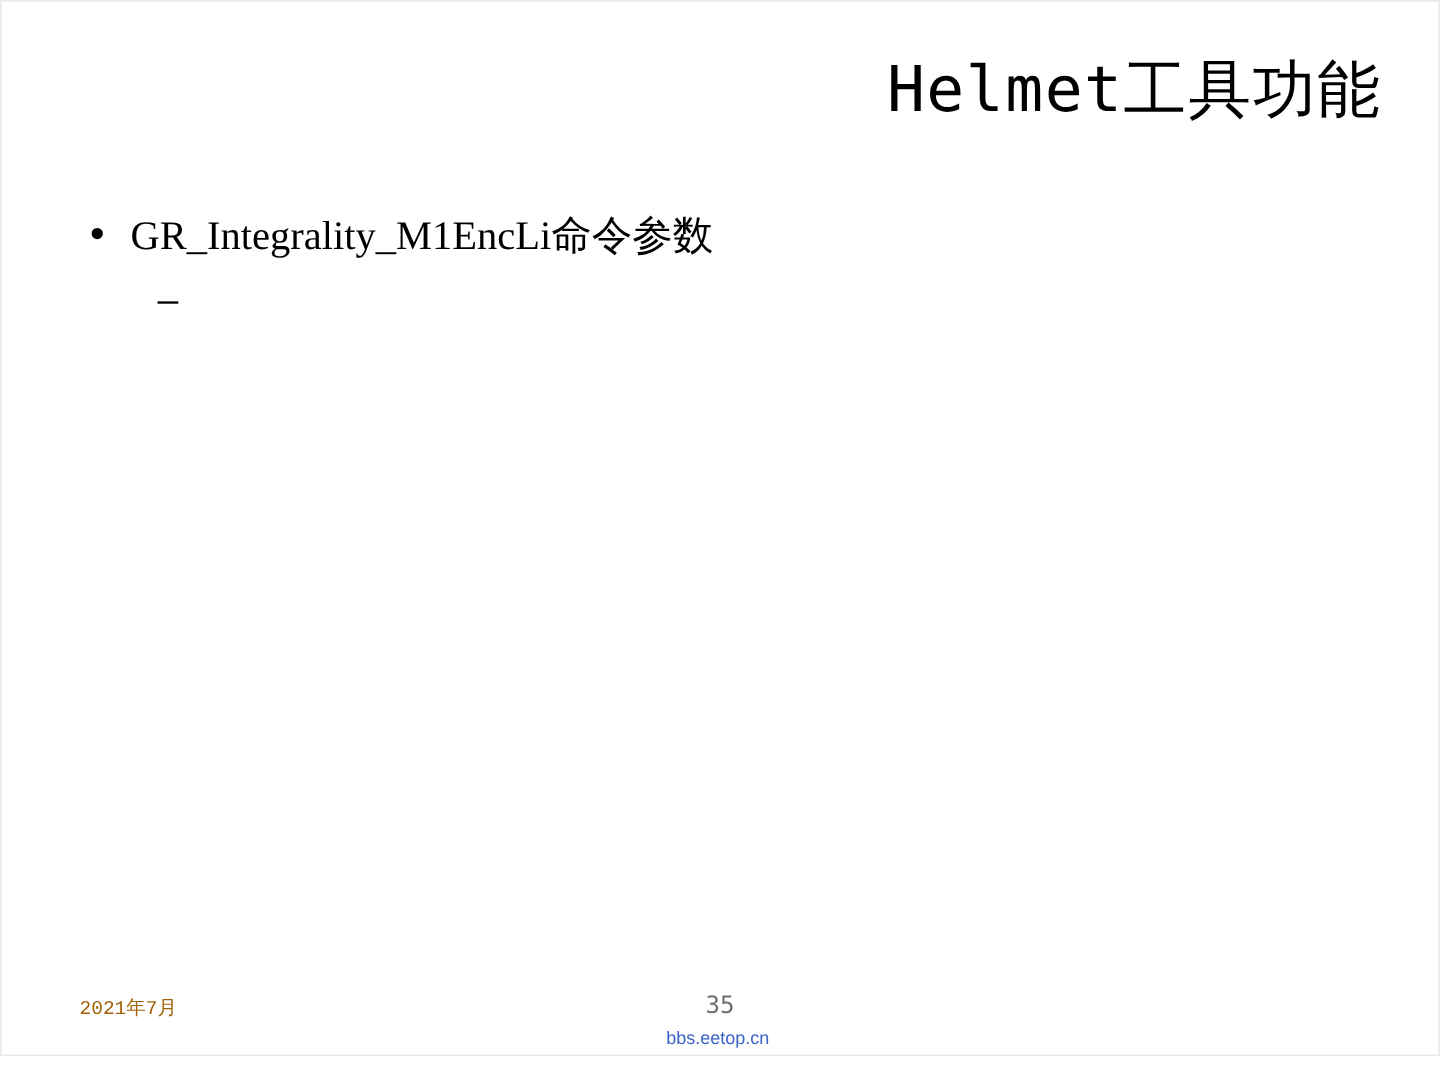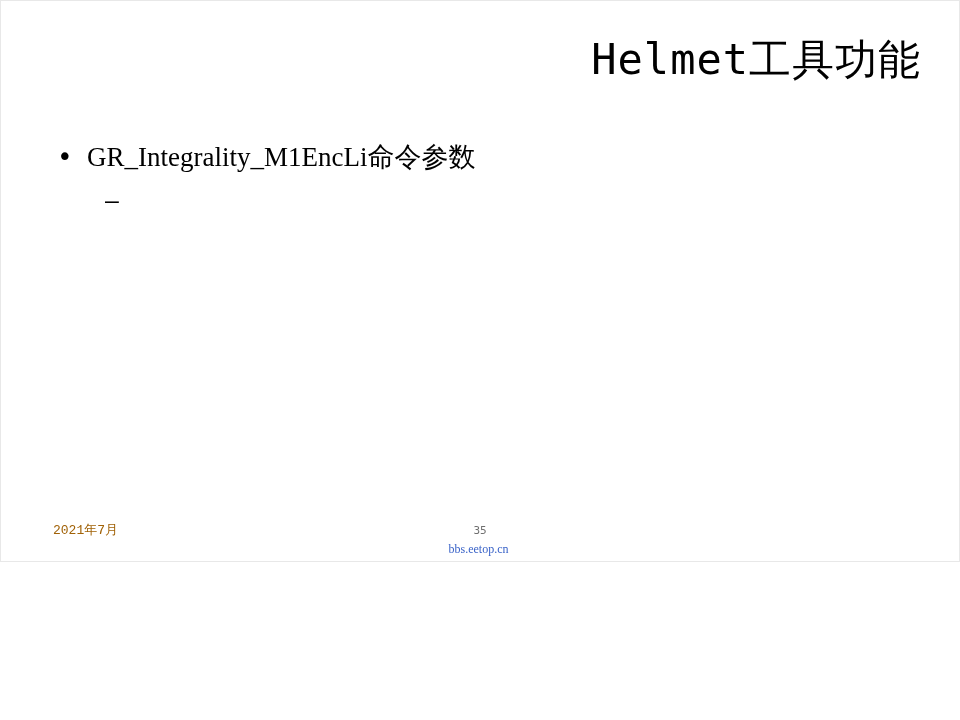--- a/index.html
+++ b/index.html
@@ -9,21 +9,21 @@
   body {
     width: 960px;
     height: 720px;
     background: #ffffff;
     font-family: "DejaVu Sans Mono", monospace;
     overflow: hidden;
   }
   .slide {
     position: relative;
     width: 960px;
-    height: 562px;
+    height: 704px;
     box-sizing: border-box;
     border: 1px solid #e8e8e8;
     background: #ffffff;
   }
   .slide-title {
     position: absolute;
     top: 34px;
     right: 38px;
     font-size: 42px;
     line-height: 1.2;
@@ -85,32 +85,32 @@
     font-size: 13px;
     color: #a16207;
     font-family: Liberation Mono, monospace;
   }
   .footer-page {
     position: absolute;
     left: 0;
     right: 0;
     bottom: 24px;
     text-align: center;
-    font-size: 11px;
+    font-size: 16px;
     color: #6f6f6f;
   }
   .watermark {
     position: absolute;
     left: 0;
     right: 3px;
     bottom: 4px;
     text-align: center;
     font-size: 12px;
     color: #3a63c8;
-    font-family: Liberation Serif, serif;
+    font-family: Liberation Sans, sans-serif;
   }
 </style>
 </head>
 <body>
 
 <div class="slide">
 
   <div class="slide-title">Helmet工具功能</div>
 
   <div class="content">

